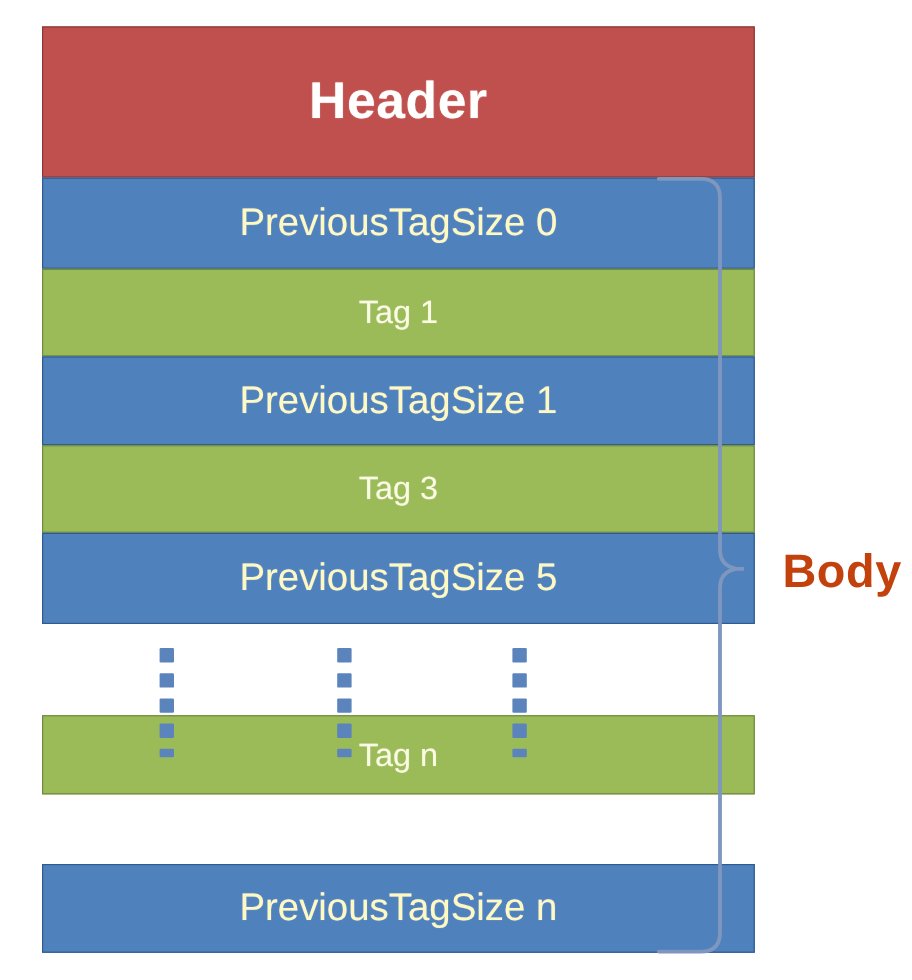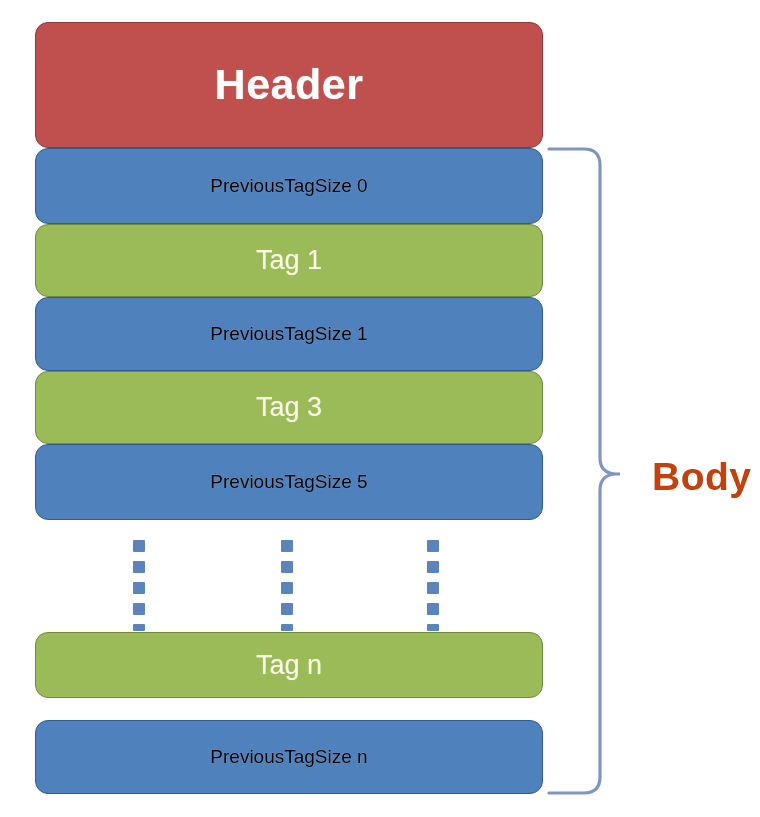--- a/index.html
+++ b/index.html
@@ -26,47 +26,46 @@
   
   .stack {
     position: absolute;
     left: 35px;
     width: 502px;
   }
 
   .block {
     position: absolute;
     left: 0;
-    width: 508px;
+    width: 594px;
     box-sizing: border-box;
     display: flex;
     align-items: center;
     justify-content: center;
     text-align: center;
     line-height: 1.05;
     white-space: nowrap;
-    border-radius: 13px;
   }
 
   .block-header {
     background: #c0504d;
     border: 1px solid #8c3836;
     color: #ffffff;
     font-size: 43px;
     font-weight: bold;
     letter-spacing: 0.5px;
     text-shadow: 0 0 1px rgba(255,255,255,0.55);
   }
 
   .block-ptsize {
     background: #4f81bd;
     border: 1px solid #2f5party;
     border: 1px solid #2f5b91;
-    color: #000000;
-    font-size: 19px;
+    color: #fef9c3;
+    font-size: 32px;
     font-weight: normal;
     text-shadow: 0 0 1px rgba(255,255,255,0.45);
   }
 
   .block-tag {
     background: #9bbb59;
     border: 1px solid #6f8a3c;
     color: #fbfbe3;
     font-size: 27px;
     font-weight: normal;
@@ -146,21 +145,21 @@
     </div>
 
     <div class="block block-tag" style="top:371px; height:73px;">
       <span>Tag 3</span>
     </div>
 
     <div class="block block-ptsize" style="top:444px; height:76px;">
       <span>PreviousTagSize 5</span>
     </div>
 
-    <div class="block block-tag" style="top:632px; height:66px;">
+    <div class="block block-tag" style="top:596px; height:66px;">
       <span>Tag n</span>
     </div>
 
     <div class="block block-ptsize" style="top:720px; height:74px;">
       <span>PreviousTagSize n</span>
     </div>
 
   </div>
 
   <div class="ellipsis-col" style="left:133px; top:540px; height:92px;">

